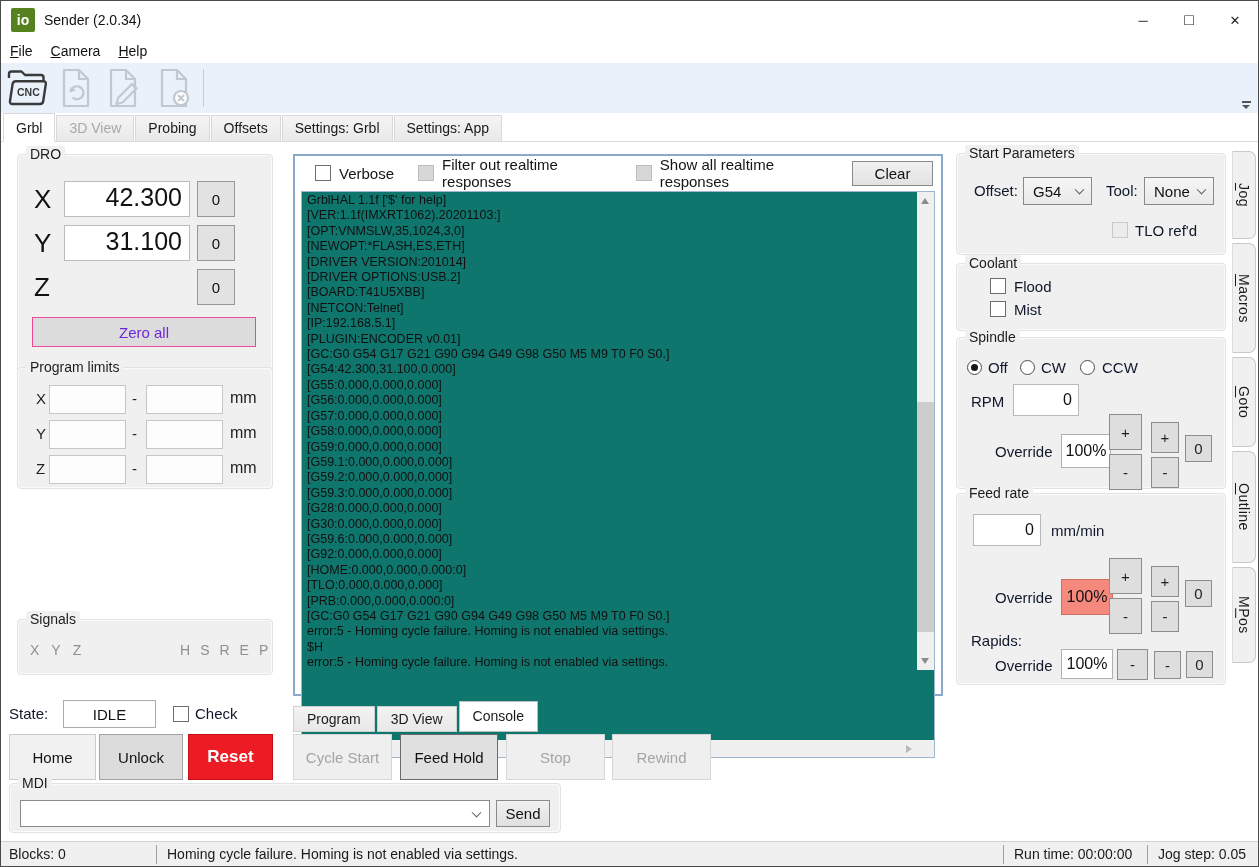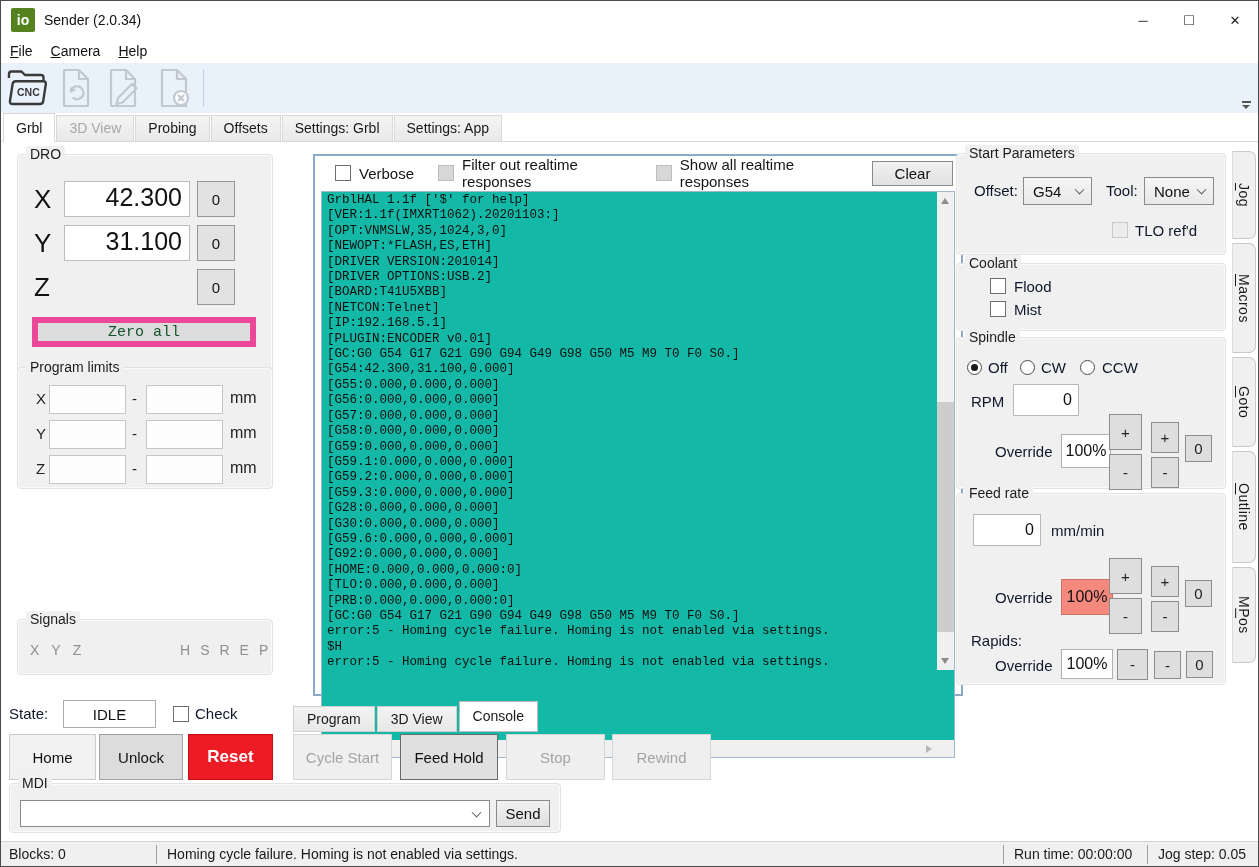--- a/index.html
+++ b/index.html
@@ -34,21 +34,21 @@
   .tab.disabled { color:#a9a9a9; }
 
   
   .group { position:absolute; background:#f0f0f0; border:1px solid #e2e2e2; border-radius:4px; box-shadow:inset 0 0 0 1px #fafafa; }
   .gtitle { position:absolute; top:-9px; left:8px; padding:0 4px; font-size:14px; color:#1c1c1c; background:#f0f0f0; border-radius:3px; white-space:nowrap; }
 
   
   .dro-axis { position:absolute; font-size:26px; color:#111; }
   .dro-value { position:absolute; width:126px; height:36px; background:#fff; border:1px solid #b9bdc2; font-size:25px; color:#111; text-align:right; padding:1px 7px 0 0; }
   .dro-zero { position:absolute; width:38px; height:36px; background:#e2e2e2; border:1px solid #979797; font-size:15px; color:#111; display:flex; align-items:center; justify-content:center; }
-  .zero-all { position:absolute; left:14px; top:162px; width:224px; height:30px; background:#dcdcdc; border:6px solid #ec4899; font-size:15px; color:#14532d; display:flex; align-items:center; justify-content:center;font-family:Liberation Mono, monospace; }
+  .zero-all { position:absolute; left:14px; top:162px; width:224px; height:30px; background:#dcdcdc; border:1px solid #ec4899; font-size:15px; color:#6d28d9; display:flex; align-items:center; justify-content:center; }
 
   
   .pl-row { position:absolute; left:0; width:100%; height:30px; }
   .pl-axis { position:absolute; left:18px; top:5px; font-size:15px; color:#222; }
   .pl-input { position:absolute; width:77px; height:29px; background:#fdfdfd; border:1px solid #c6c6c6; }
   .pl-dash { position:absolute; left:114px; top:5px; font-size:15px; color:#222; }
   .pl-unit { position:absolute; left:212px; top:4px; font-size:16px; color:#222; }
 
   
   .sig-letter { font-size:14px; color:#8f8f8f; }
@@ -59,25 +59,25 @@
   .cb.soft { background:#ececec; border-color:#c9c9c9; }
   .radio { width:15px; height:15px; border:1px solid #4d4d4d; border-radius:50%; background:#fff; display:inline-block; position:relative; flex:none; }
   .radio.checked::after { content:""; position:absolute; left:3px; top:3px; width:7px; height:7px; border-radius:50%; background:#1a1a1a; }
   .btn { background:#e7e7e7; border:1px solid #a5a5a5; color:#111; display:flex; align-items:center; justify-content:center; font-size:15px; }
   .btn.disabled { background:#efefef; border-color:#d6d6d6; color:#a4a4a4; }
   .combo { background:linear-gradient(#f6f6f6,#e9e9e9); border:1px solid #8a8a8a; display:flex; align-items:center; font-size:15px; color:#111; padding-left:9px; position:relative; }
   .combo .arrow { position:absolute; right:8px; top:50%; width:7px; height:7px; border-right:1.6px solid #5a5a5a; border-bottom:1.6px solid #5a5a5a; transform:translateY(-70%) rotate(45deg); }
   .lbl { font-size:15px; color:#0f172a; white-space:nowrap; }
 
   
-  .console-group { position:absolute; left:292px; top:153px; width:650px; height:542px; background:#fff; border:2px solid #8aa9cb;margin-left:20px; }
+  .console-group { position:absolute; left:292px; top:153px; width:650px; height:542px; background:#fff; border:2px solid #8aa9cb; }
   .con-opts { position:absolute; left:0; top:0; width:100%; height:34px; display:flex; align-items:center; padding:0 8px 0 20px; }
   .con-opts .o-lbl { font-size:15px; color:#151515; margin:0 24px 0 8px; }
   .clear-btn { margin-left:auto; width:90px; height:25px; background:linear-gradient(#f1f1f1,#e2e2e2); border:1px solid #8a8a8a; font-size:15px; color:#111; display:flex; align-items:center; justify-content:center; }
-  .con-box { position:absolute; left:6px; top:35px; width:634px; height:567px; border:1px solid #9fb6cf; background:#14b8a6;font-family:Liberation Mono, monospace; }
+  .con-box { position:absolute; left:6px; top:35px; width:634px; height:567px; border:1px solid #9fb6cf; background:#0f766e; }
   .con-text { position:absolute; left:2px; top:1px; width:612px; height:478px; overflow:hidden; font-size:12.5px; line-height:15.4px; color:#101010; padding-left:3px; white-space:nowrap; }
   .vscroll { position:absolute; right:0; top:0; width:17px; height:478px; background:#f0f0f0; }
   .hscroll { position:absolute; left:0; bottom:0; width:615px; height:17px; background:#f0f0f0; display:flex; align-items:center; justify-content:space-between; padding:0 5px; }
   .sb-corner { position:absolute; right:0; bottom:0; width:17px; height:17px; background:#f0f0f0; }
   .v-arrow { position:absolute; left:4px; width:0; height:0; border-left:4.5px solid transparent; border-right:4.5px solid transparent; }
   .v-arrow.up { top:6px; border-bottom:6px solid #8b8b8b; }
   .v-arrow.down { bottom:6px; border-top:6px solid #8b8b8b; }
   .v-thumb { position:absolute; left:0; top:210px; width:17px; height:230px; background:#cdcdcd; }
   .h-arrow { width:0; height:0; border-top:4.5px solid transparent; border-bottom:4.5px solid transparent; }
   .h-arrow.left { border-right:6px solid #b8b8b8; }

